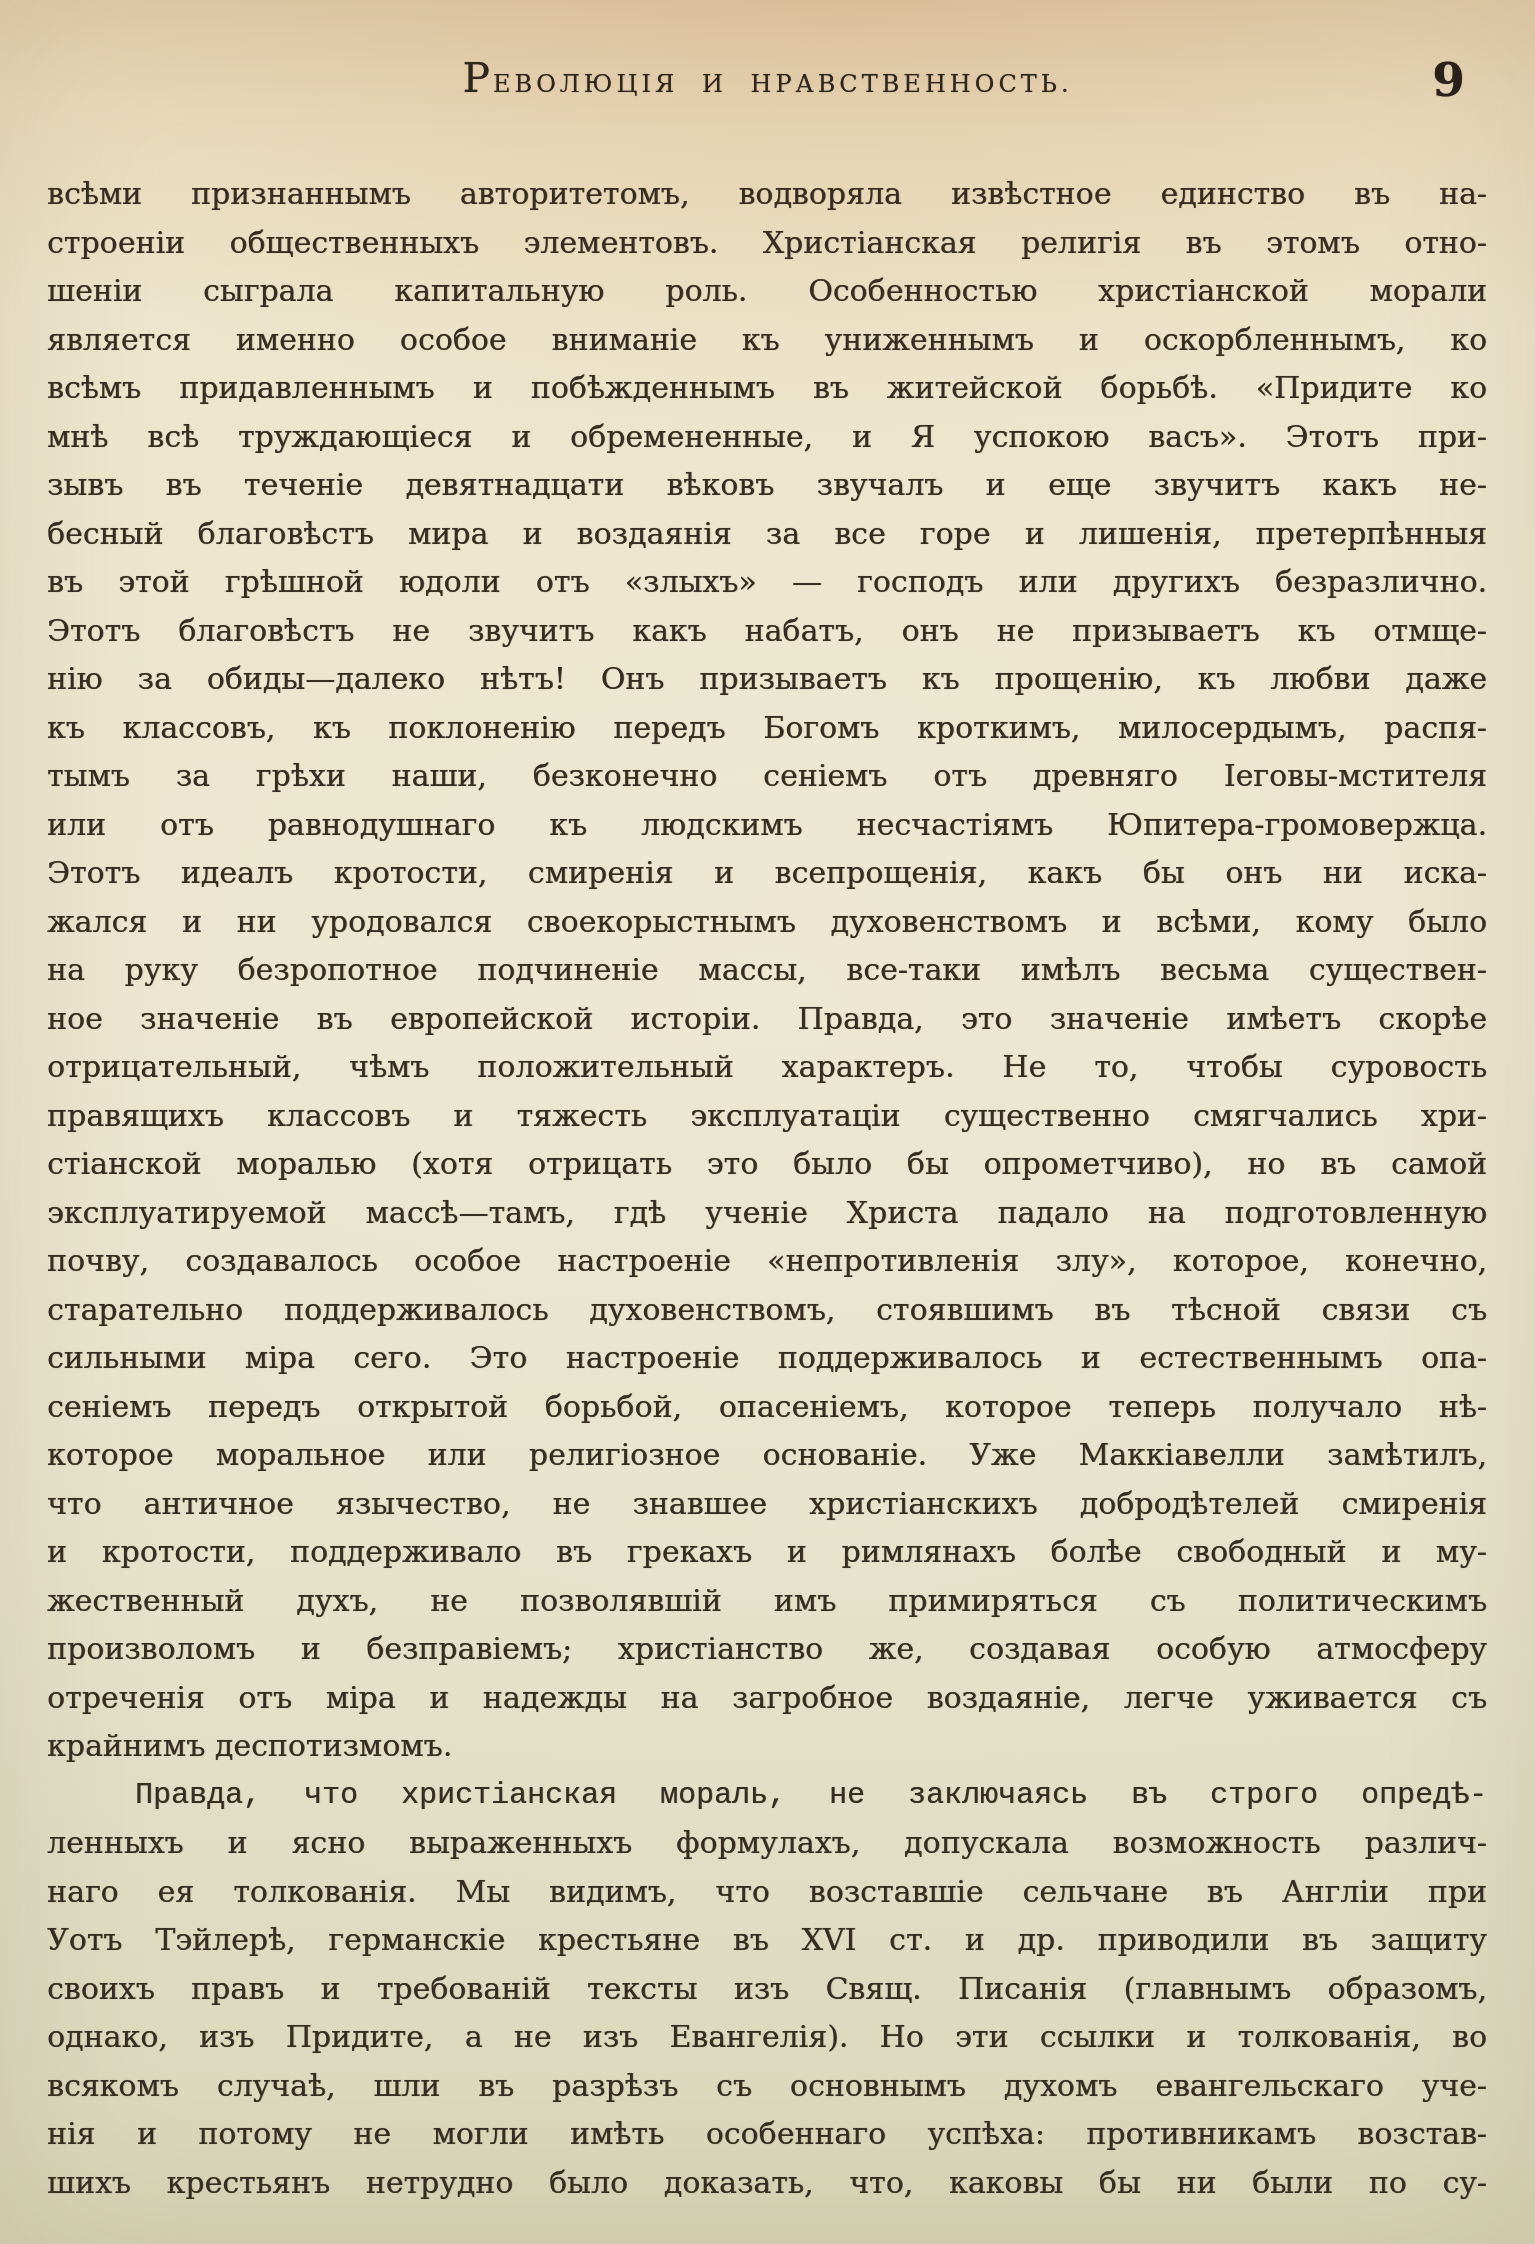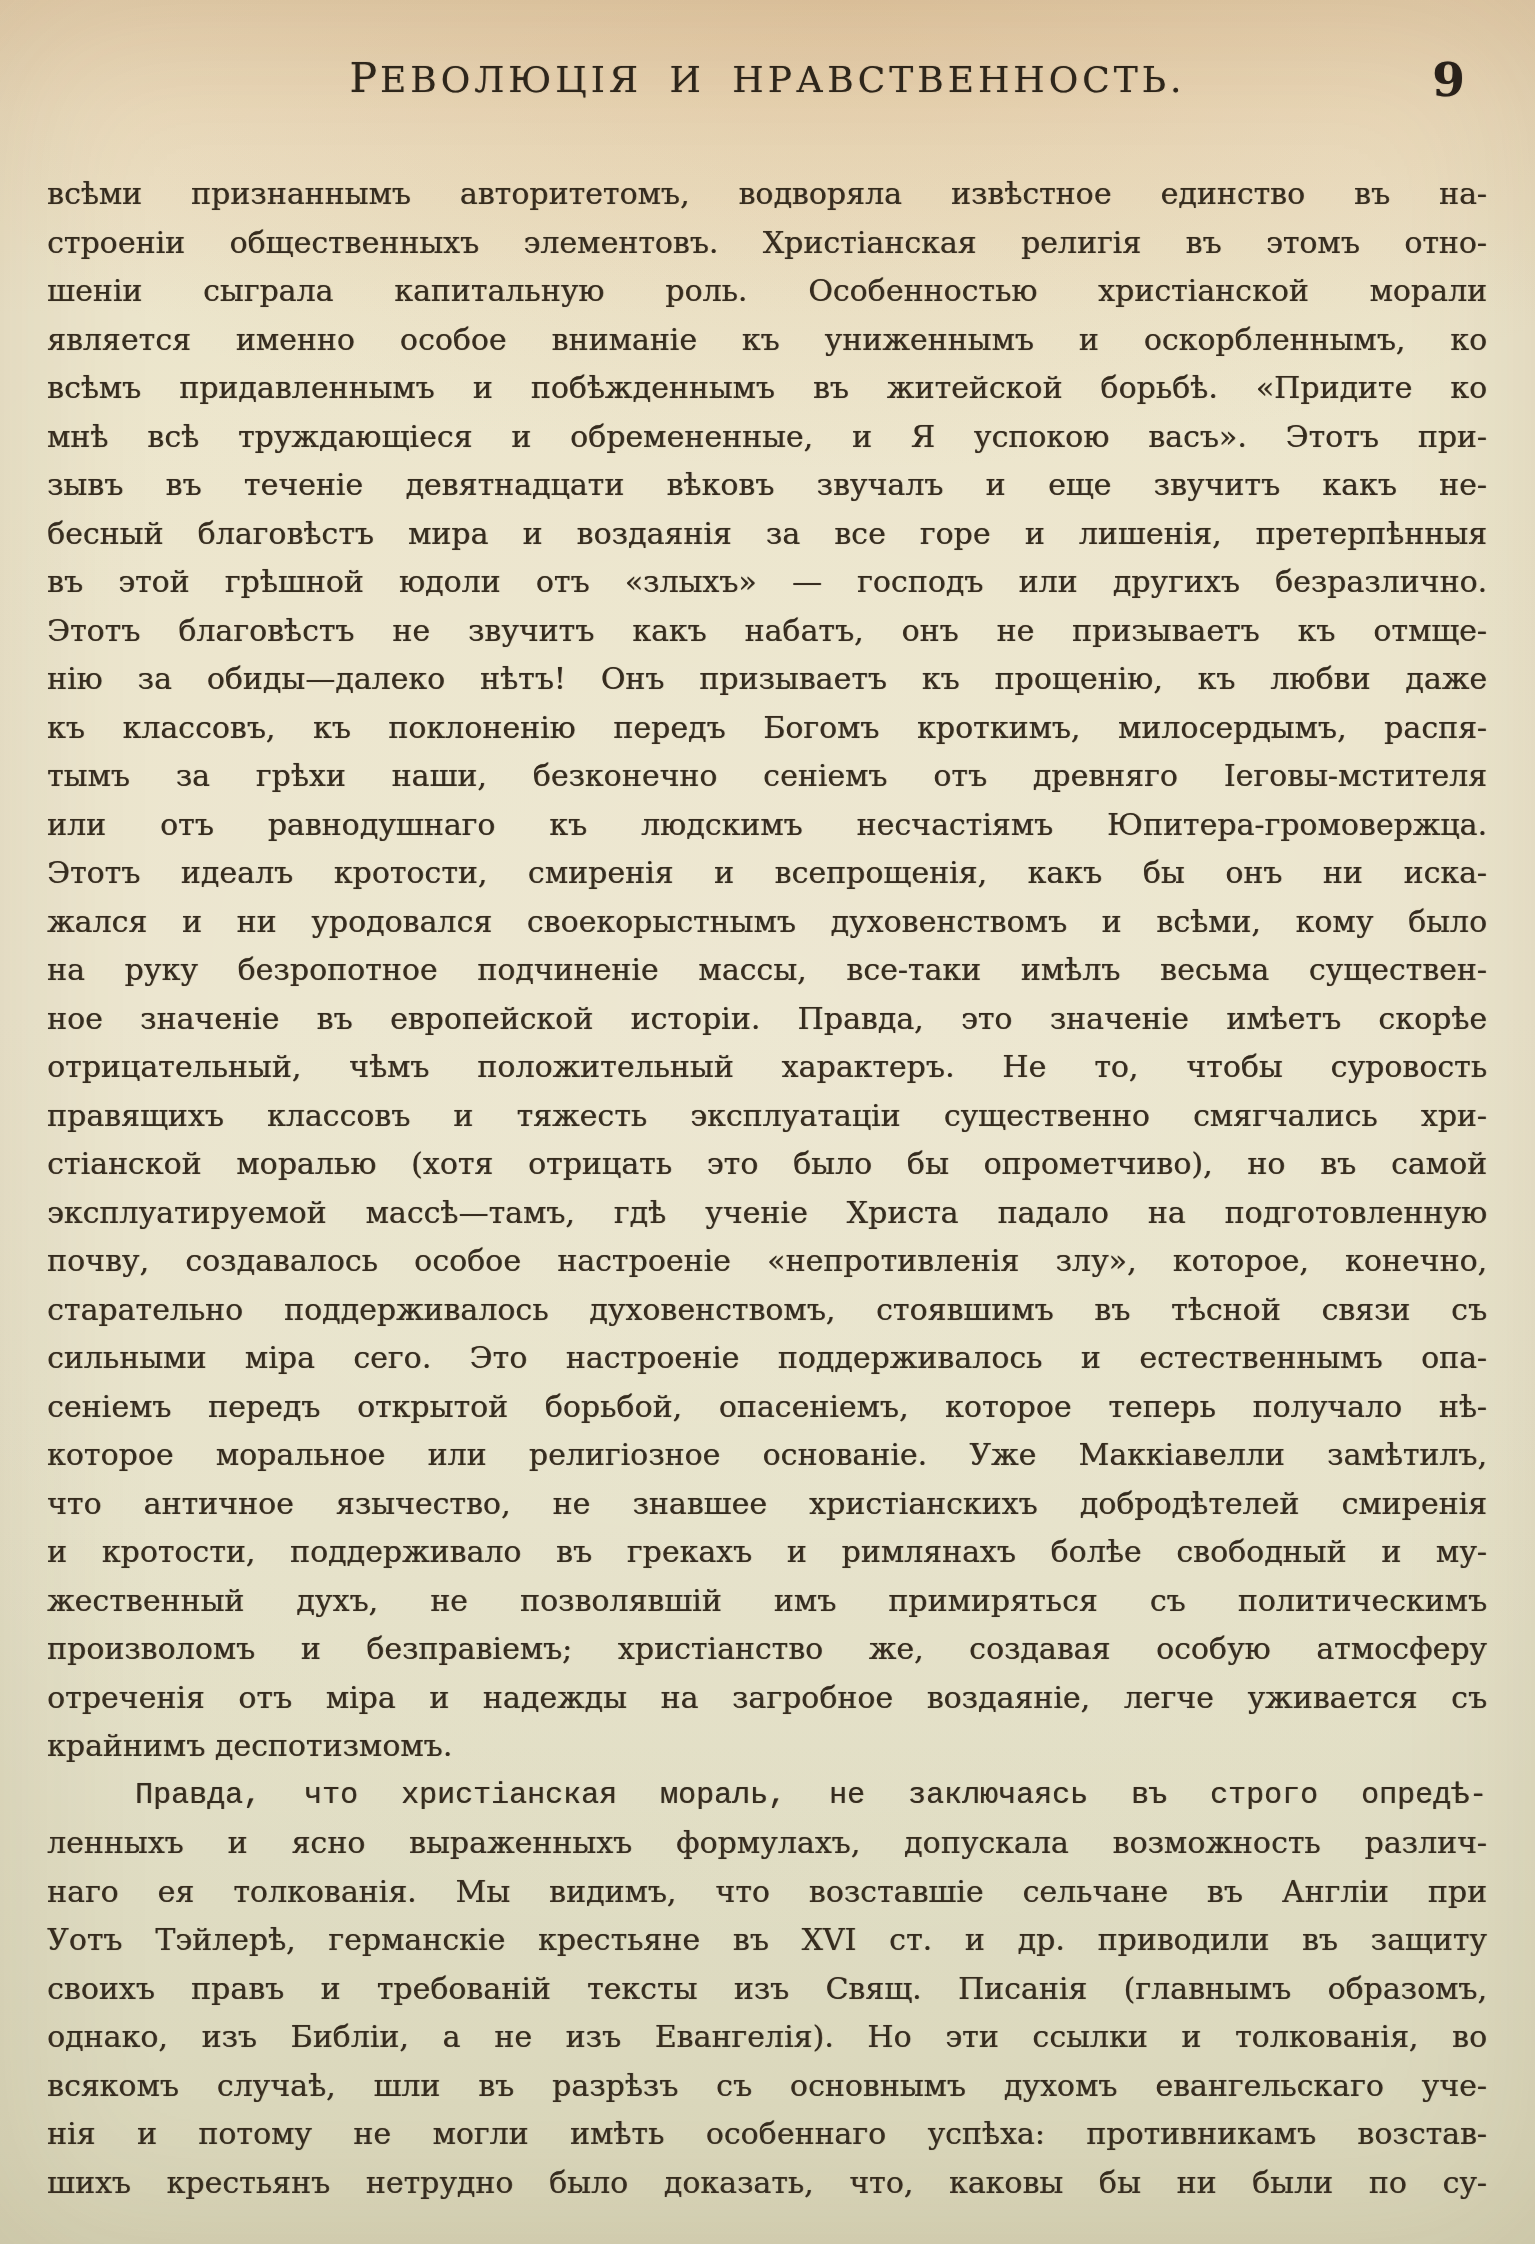--- a/index.html
+++ b/index.html
@@ -23,21 +23,21 @@
   }
 
   
   .running-title {
     position: absolute;
     top: 56px;
     left: 0;
     width: 100%;
     text-align: center;
     text-transform: uppercase;
-    font-size: 36px;
+    font-size: 24px;
     line-height: 44px;
     letter-spacing: 4px;
     word-spacing: 12px;
     color: #2e261b;
     text-shadow: 0 0 1px rgba(46, 38, 27, 0.55);
   }
   .running-title::first-letter {
     font-size: 41px;
     letter-spacing: 3px;
   }
@@ -127,20 +127,20 @@
       <div class="line">отреченія отъ міра и надежды на загробное воздаяніе, легче уживается съ</div>
       <div class="line end">крайнимъ деспотизмомъ.</div>
     </div>
 
     <div class="para">
       <div class="line indent">Правда, что христіанская мораль, не заключаясь въ строго опредѣ-</div>
       <div class="line">ленныхъ и ясно выраженныхъ формулахъ, допускала возможность различ-</div>
       <div class="line">наго ея толкованія. Мы видимъ, что возставшіе сельчане въ Англіи при</div>
       <div class="line">Уотъ Тэйлерѣ, германскіе крестьяне въ XVI ст. и др. приводили въ защиту</div>
       <div class="line">своихъ правъ и требованій тексты изъ Свящ. Писанія (главнымъ образомъ,</div>
-      <div class="line">однако, изъ Библіи, а не изъ Евангелія). Но эти ссылки и толкованія, во</div>
+      <div class="line">однако, изъ Придите, а не изъ Евангелія). Но эти ссылки и толкованія, во</div>
       <div class="line">всякомъ случаѣ, шли въ разрѣзъ съ основнымъ духомъ евангельскаго уче-</div>
       <div class="line">нія и потому не могли имѣть особеннаго успѣха: противникамъ возстав-</div>
       <div class="line">шихъ крестьянъ нетрудно было доказать, что, каковы бы ни были по су-</div>
     </div>
 
   </div>
 </div>
 
 </body></html>

